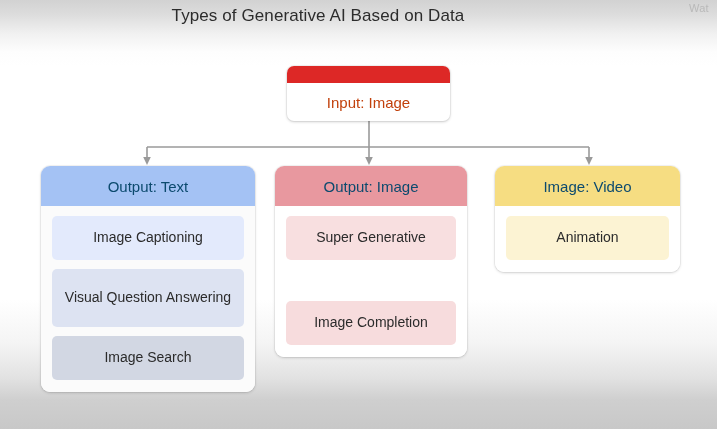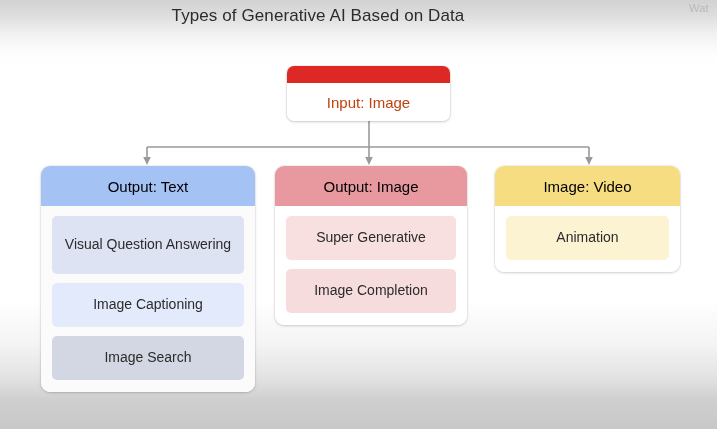--- a/index.html
+++ b/index.html
@@ -98,21 +98,21 @@
     box-shadow: 0 1px 3px rgba(0,0,0,.16), 0 0 0 1px rgba(0,0,0,.04);
     overflow: hidden;
     background: #fbfbfb;
   }
   .card-header {
     height: 40px;
     display: flex;
     align-items: center;
     justify-content: center;
     font-size: 15px;
-    color: #000000;
+    color: #0c4a6e;
   }
   .card-body {
     padding: 10px 11px 12px 11px;
     display: flex;
     flex-direction: column;
     gap: 9px;
     background: #ffffff;
   }
   .chip {
     border-radius: 5px;
@@ -164,31 +164,31 @@
   </svg>
 
   <div class="input-node">
     <div class="input-bar"></div>
     <div class="input-body">Input: Image</div>
   </div>
 
   <div class="card" id="card-text">
     <div class="card-header" style="background: rgb(164, 194, 244);">Output: Text</div>
     <div class="card-body">
+      <div class="chip" style="background: rgb(227, 234, 252);">Image Captioning</div>
       <div class="chip two-line" style="background: rgb(221, 227, 242);">Visual Question Answering</div>
-      <div class="chip" style="background: rgb(227, 234, 252);">Image Captioning</div>
       <div class="chip" style="background: rgb(210, 215, 227);">Image Search</div>
     </div>
   </div>
 
   <div class="card" id="card-image">
     <div class="card-header" style="background: rgb(232, 152, 159);">Output: Image</div>
     <div class="card-body">
       <div class="chip" style="background: rgb(248, 223, 224);">Super Generative</div>
-      <div class="chip" style="background: rgb(247, 220, 221);">Image Completion</div>
+      <div class="chip" style="background: rgb(247, 220, 221); margin-top: 32px;">Image Completion</div>
     </div>
   </div>
 
   <div class="card" id="card-video">
     <div class="card-header" style="background: rgb(246, 221, 130);">Image: Video</div>
     <div class="card-body">
       <div class="chip" style="background: rgb(252, 243, 211);">Animation</div>
     </div>
   </div>
 

